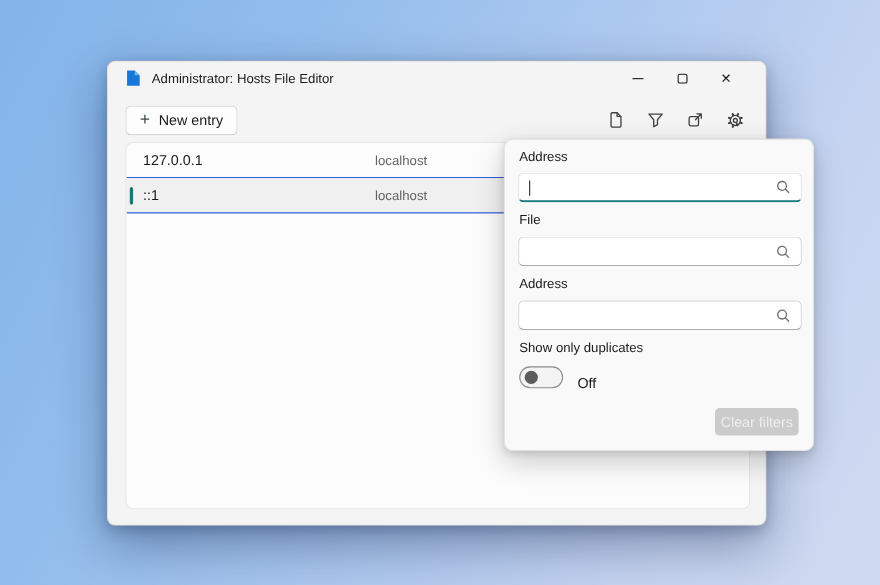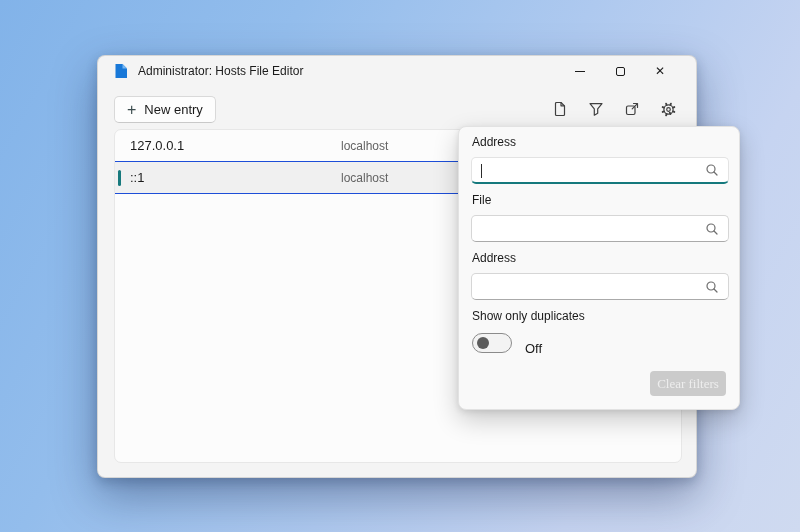--- a/index.html
+++ b/index.html
@@ -74,21 +74,21 @@
 
   .toggle {
     position:absolute; left:13px; top:206px; width:40px; height:20px;
     border:1px solid #8b8b8b; border-radius:10px; background:#f3f3f3;
   }
   .knob { position:absolute; left:4px; top:3px; width:12px; height:12px; border-radius:50%; background:#5c5c5c; }
   .toggle-state { position:absolute; left:66px; top:214px; font-size:13px; color:#1a1a1a; }
 
   .btn-clear {
     position:absolute; right:13px; bottom:13px; width:76px; height:25px;
-    background:#cbcbcb; color:#ededed; font-size:13px; font-family:Liberation Serif, serif;
+    background:#cbcbcb; color:#ededed; font-size:13px; font-family:Liberation Sans, sans-serif;
     border:none; border-radius:4px;
   }
 </style>
 </head>
 <body>
 
 <div class="window">
 
   <div class="titlebar">
     <span class="app-icon">

